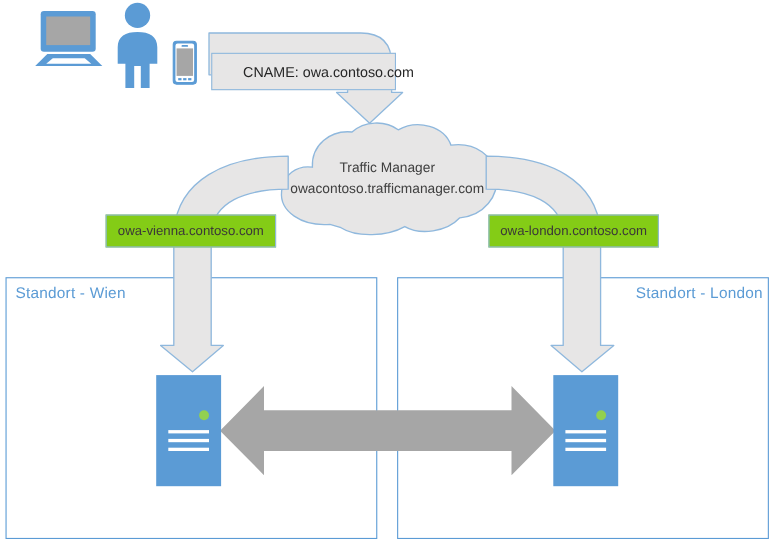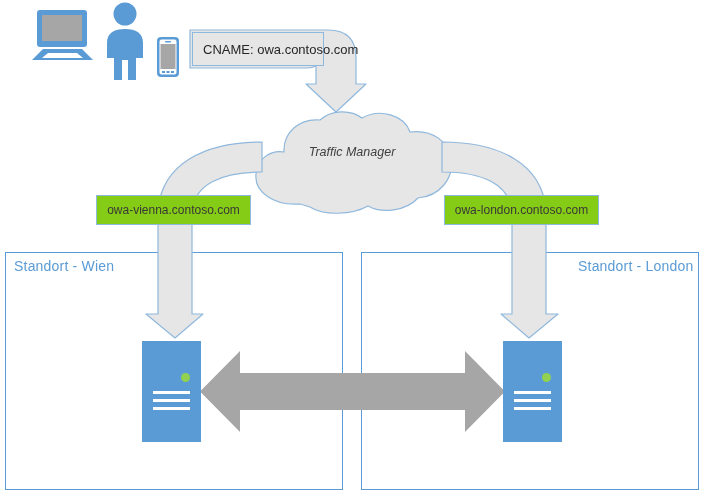--- a/index.html
+++ b/index.html
@@ -47,40 +47,40 @@
     border: 1px solid #8FB8DD;
     box-sizing: border-box;
     display: flex;
     align-items: center;
     justify-content: center;
     color: #3B3838;
     font-size: 12px;
     white-space: nowrap;
   }
   #cname-label {
-    left: 192px; top: 32px; width: 132px; height: 34px;
-    justify-content: flex-start; padding-left: 10px;
+    left: 192px; top: 48px; width: 168px; height: 34px;
+    justify-content: flex-start; padding-left: 28px;
     font-size: 13px; color: #262626;
     border: 1px solid #8FB8DD;
     background: #E7E6E6;
   }
   #owa-vienna-label { left: 96px;  top: 195px; width: 155px; height: 30px; }
   #owa-london-label { left: 444px; top: 195px; width: 155px; height: 30px; }
 
   
   #cloud-text {
     position: absolute;
     left: 252px; top: 143px; width: 200px;
     text-align: center;
     color: #404040;
     font-size: 12.5px;
     line-height: 19px;
     pointer-events: none;
   }
-  #cloud-text .l1 { display:block;font-style:italic; }
+  #cloud-text .l1 { display:block; }
   #cloud-text .l2 { display:block; }
 
   
   #dag-text {
     position: absolute;
     left: 230px; top: 375px; width: 245px;
     text-align: center;
     color: #ffffff;
     font-size: 10.5px;
     pointer-events: none;
@@ -140,20 +140,21 @@
              C 43,20 60,6 80,8
              C 91,-2 110,-3 122,6
              C 140,-4 164,3 170,20
              C 192,17 210,30 211,48
              C 214,66 200,84 178,86
              C 166,99 142,102 128,94
              C 112,103 84,104 70,95 Z" fill="#E7E6E6" stroke="#8FB8DD" stroke-width="1.2"></path>
   </svg>
   <div id="cloud-text">
     <span class="l1">Traffic Manager</span>
+    <span class="l2">owacontoso.trafficmanager.com</span>
   </div>
 
   <svg class="shape-svg" id="arrow-to-vienna" style="left:144px; top:140px;" width="130" height="200" viewBox="0 0 130 200">
     <path d="M 118,2
              C 60,2 18,24 14,70
              L 14,174 L 2,174 L 31,198 L 59,174 L 48,174 L 48,72
              C 50,44 78,32 118,32 Z" fill="#E7E6E6" stroke="#8FB8DD" stroke-width="1.2" stroke-linejoin="round"></path>
   </svg>
 
   <svg class="shape-svg" id="arrow-to-london" style="left:430px; top:140px;" width="130" height="200" viewBox="0 0 130 200">

